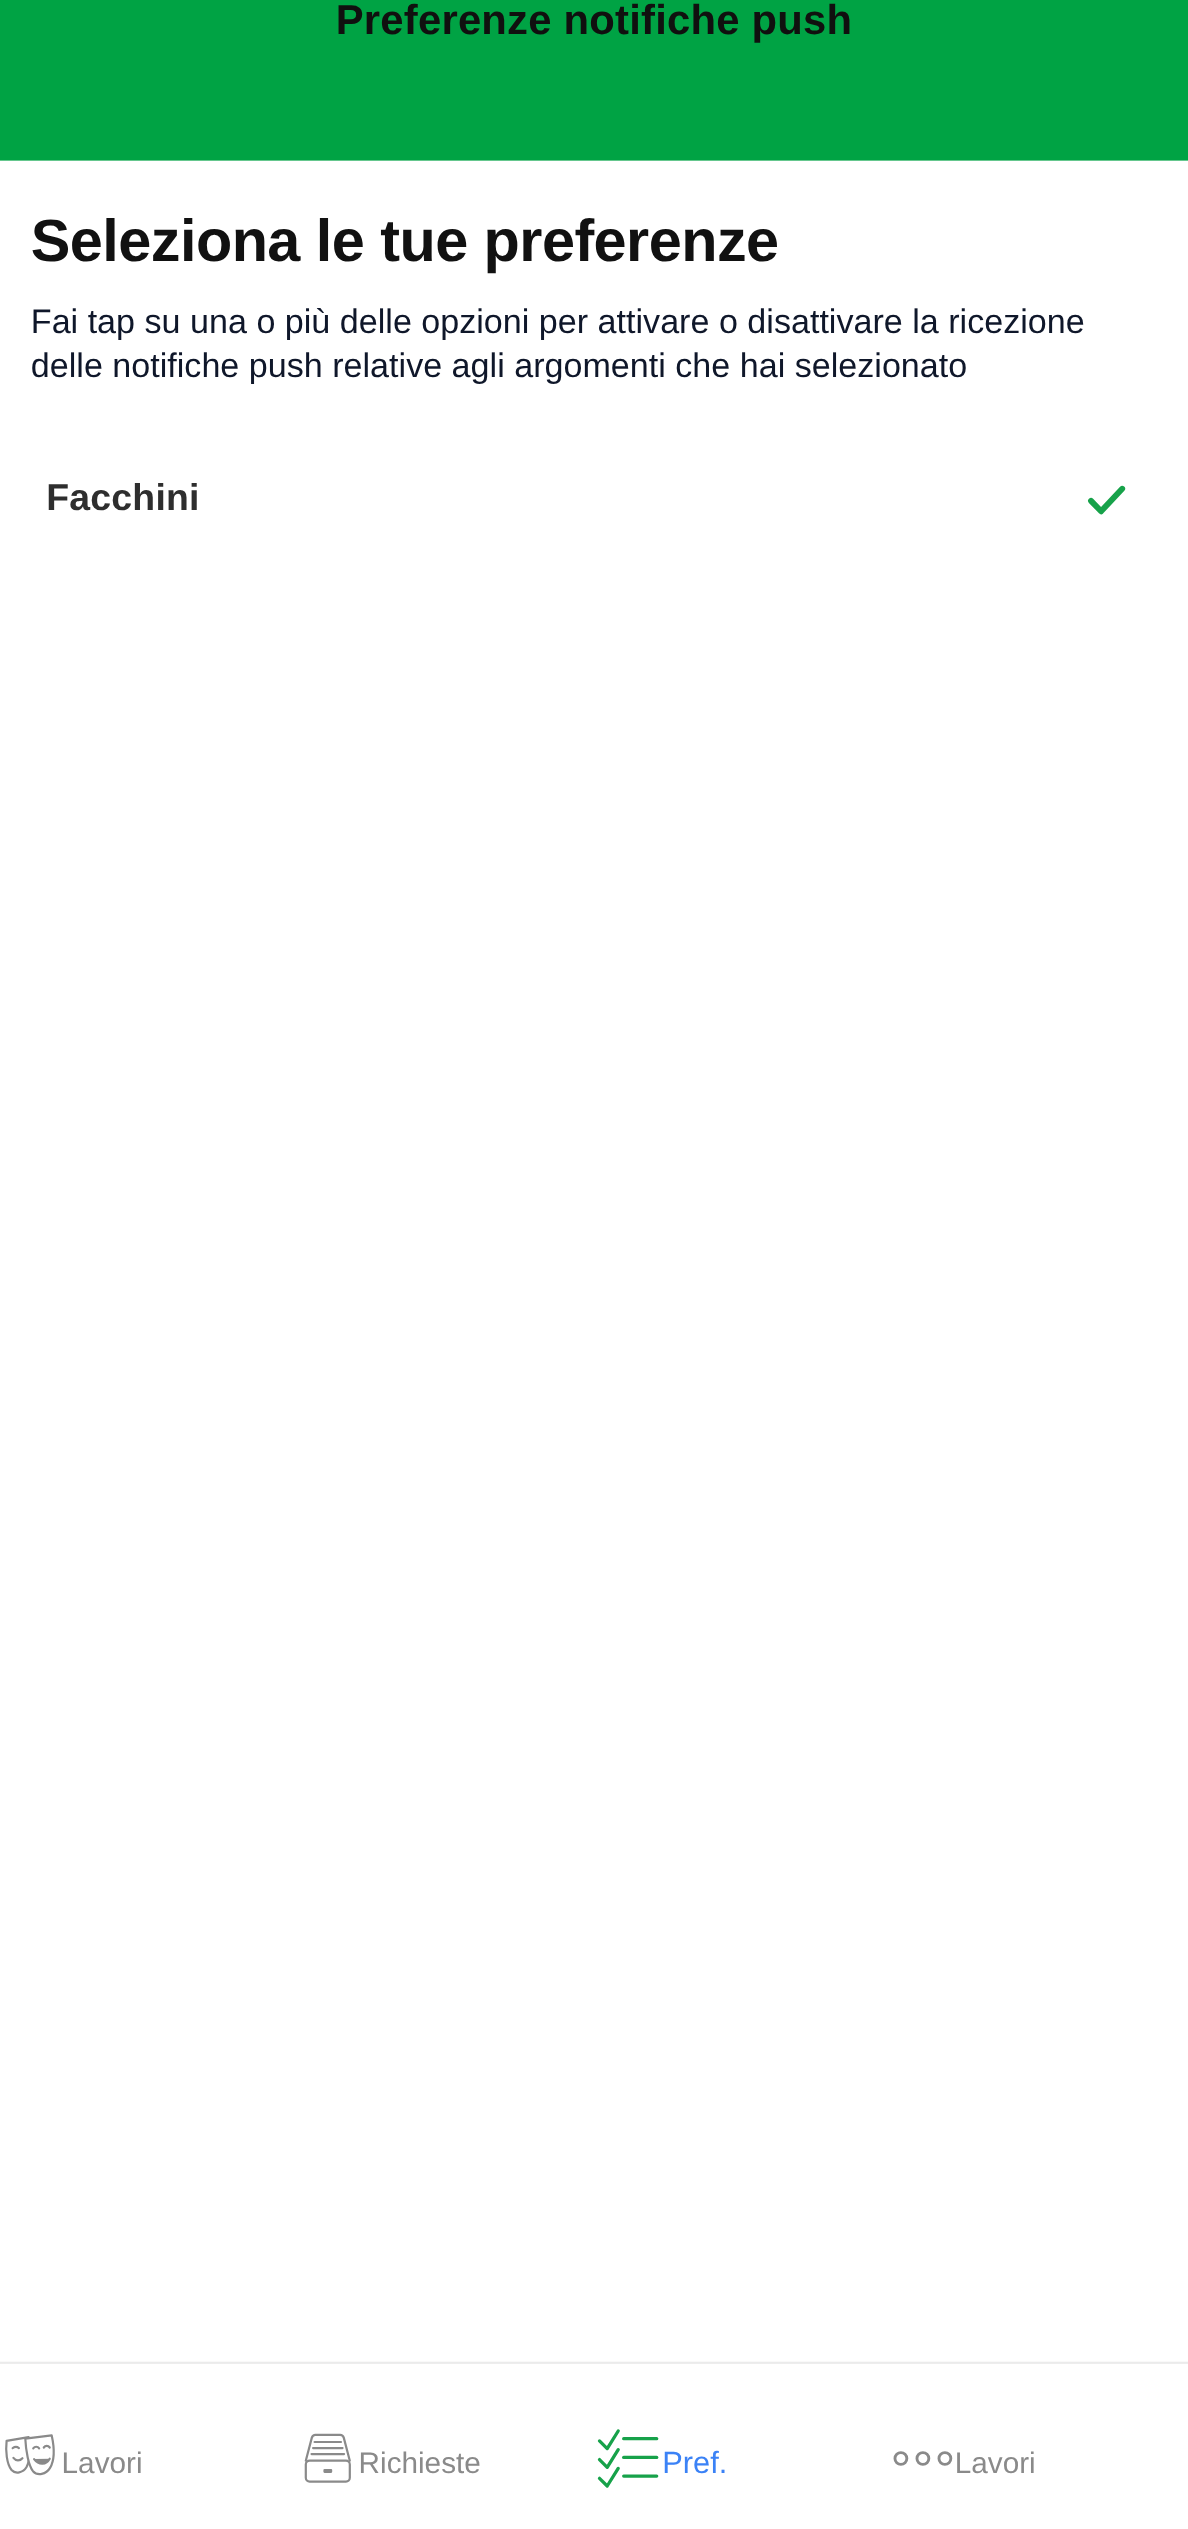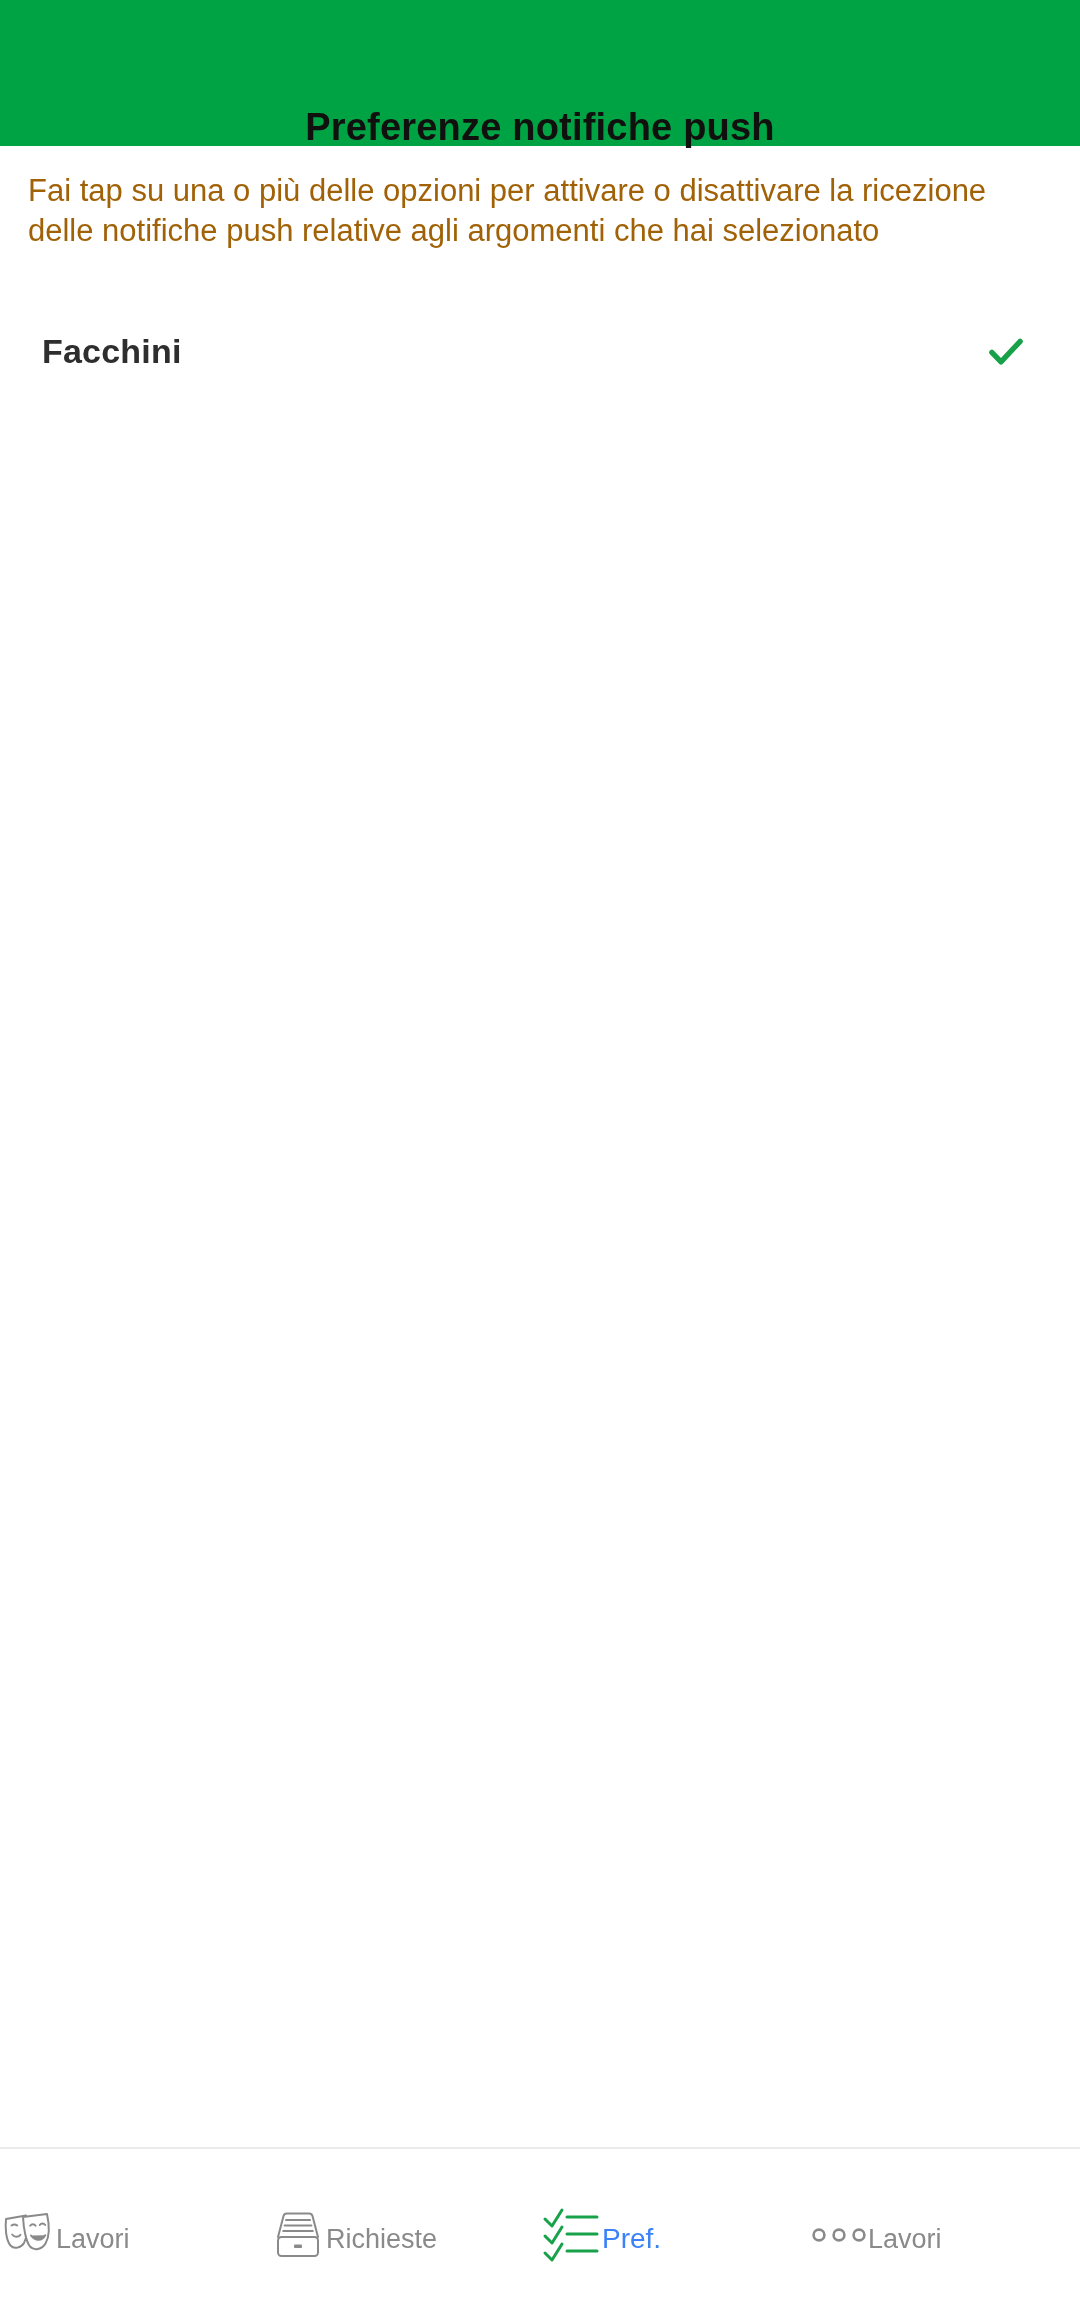--- a/index.html
+++ b/index.html
@@ -13,21 +13,21 @@
     font-family: "Liberation Sans", sans-serif;
     overflow: hidden;
     position: relative;
   }
 
   
   .app-header {
     height: 146px;
     background: #00A344;
     display: flex;
-    align-items: flex-end;
+    align-items: flex-start;
     justify-content: center;
     box-sizing: border-box;
   }
   .app-header-title {
     color: #10100F;
     font-size: 38px;
     font-weight: bold;
     letter-spacing: 0.2px;
     line-height: 1;
   }
@@ -44,21 +44,21 @@
     font-weight: bold;
     color: #111111;
     letter-spacing: -0.5px;
     line-height: 1.06;
   }
   .page-desc {
     margin: 0;
     padding-top: 25px;
     font-size: 31px;
     line-height: 1.28;
-    color: #a16207;
+    color: #0f172a;
     max-width: 975px;
   }
 
   
   .options-list {
     margin-top: 60px;
     padding: 0 52px 0 42px;
     box-sizing: border-box;
   }
   .option-row {
@@ -127,20 +127,21 @@
   }
 </style>
 </head>
 <body>
 
 <div class="app-header">
   <div class="app-header-title">Preferenze notifiche push</div>
 </div>
 
 <div class="content">
+  <h1 class="page-title">Seleziona le tue preferenze</h1>
   <p class="page-desc">Fai tap su una o più delle opzioni per attivare o disattivare la ricezione delle notifiche push relative agli argomenti che hai selezionato</p>
 </div>
 
 <div class="options-list">
 
   <div class="option-row">
     <span class="option-label">Facchini</span>
     <span class="option-check">
       <svg width="40" height="40" viewBox="0 0 24 24" fill="none" stroke="#17A24A" stroke-width="3.2" stroke-linecap="round" stroke-linejoin="round">
         <polyline points="3.5,12.8 9,18.5 20.5,6.2"></polyline>

